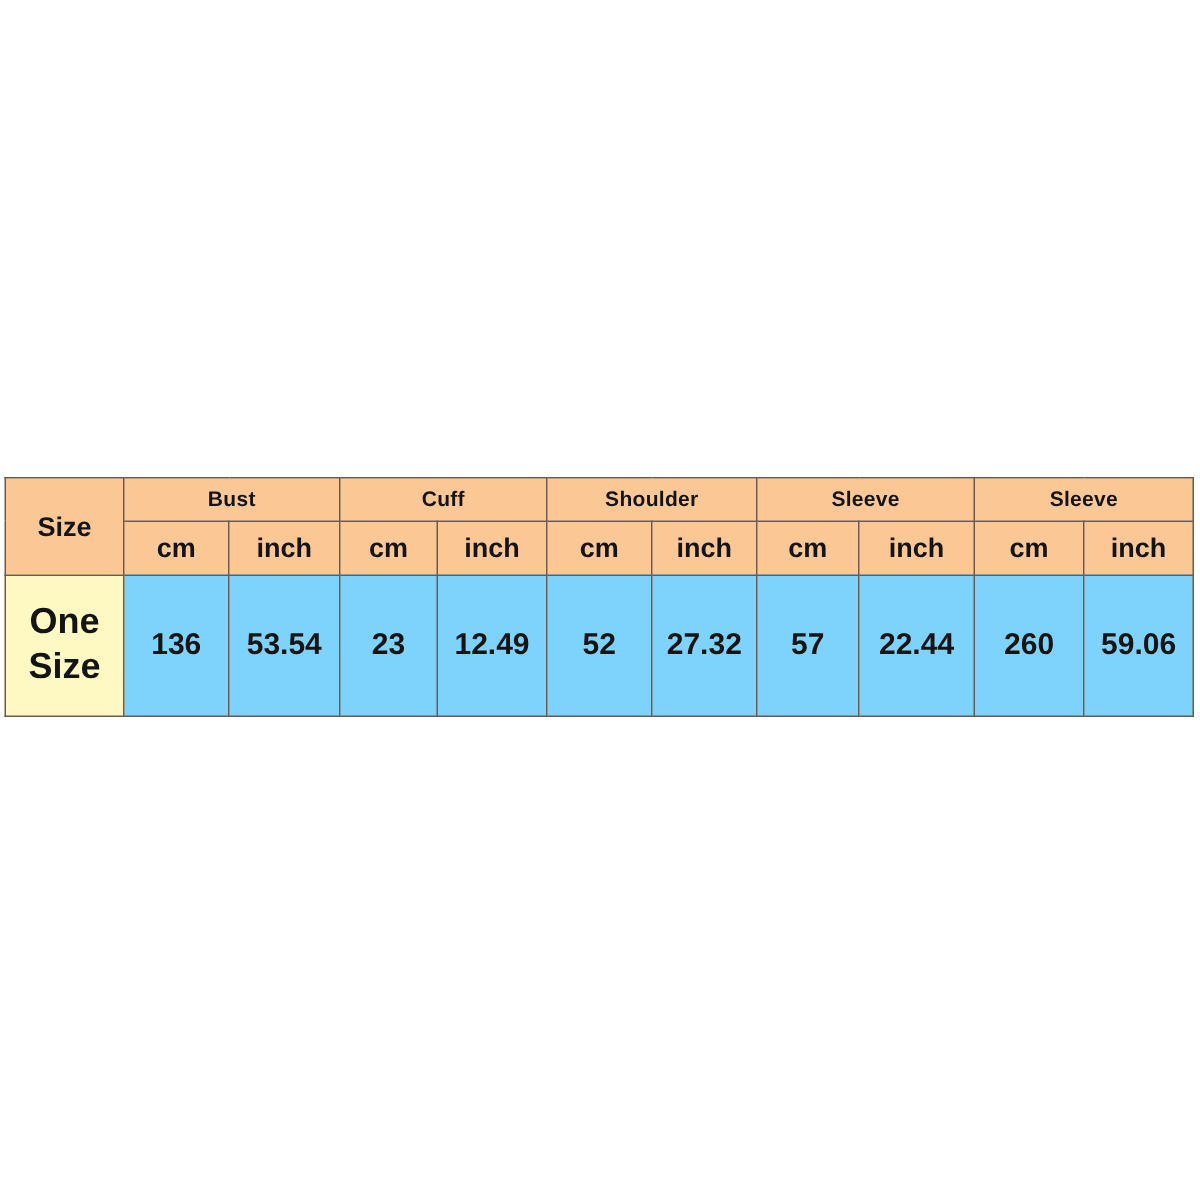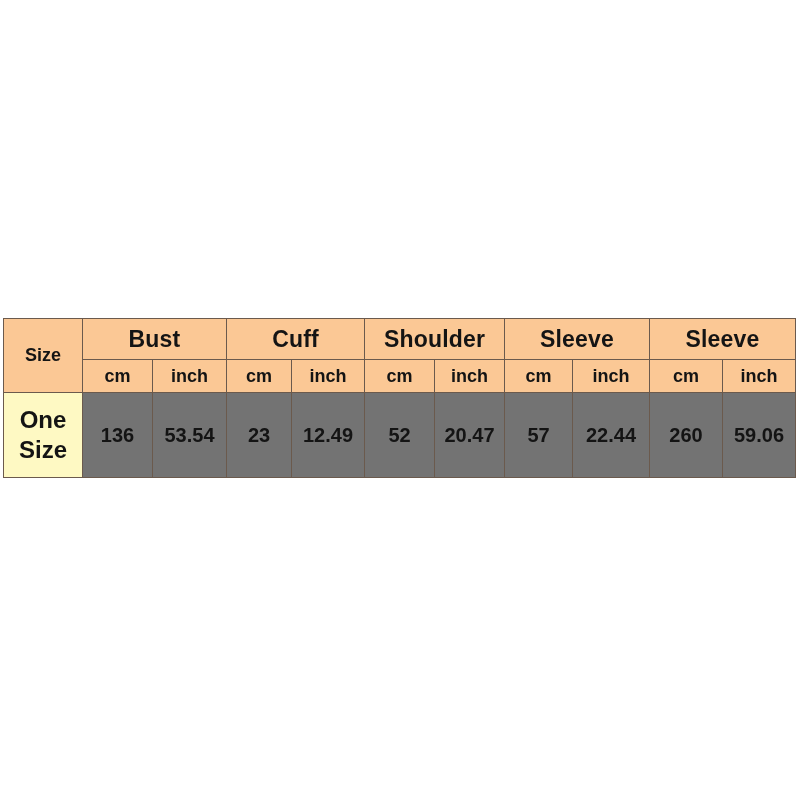--- a/index.html
+++ b/index.html
@@ -42,35 +42,35 @@
     line-height: 1.25;
   }
 
   
   td.hdr {
     background: #fbc895;
     border-color: #7a6150;
   }
 
   td.group-label {
-    font-size: 23px;
+    font-size: 14px;
     letter-spacing: 0.2px;
   }
 
   td.unit-label {
     font-size: 18px;
   }
 
   td.size-label {
     font-size: 18px;
   }
 
   
   td.data {
-    background: #737373;
+    background: #7dd3fc;
     border-color: #4a4a4a;
     font-size: 20px;
   }
 
   td.row-head {
     background: #fef9c3;
     border-color: #4a4a4a;
     font-size: 24px;
   }
 
@@ -127,21 +127,21 @@
       <tr>
         <td class="row-head">
           <span class="stack">One</span>
           <span class="stack">Size</span>
         </td>
         <td class="data">136</td>
         <td class="data">53.54</td>
         <td class="data">23</td>
         <td class="data">12.49</td>
         <td class="data">52</td>
-        <td class="data">20.47</td>
+        <td class="data">27.32</td>
         <td class="data">57</td>
         <td class="data">22.44</td>
         <td class="data">260</td>
         <td class="data">59.06</td>
       </tr>
     </tbody>
   </table>
 </div>
 
 </body></html>

